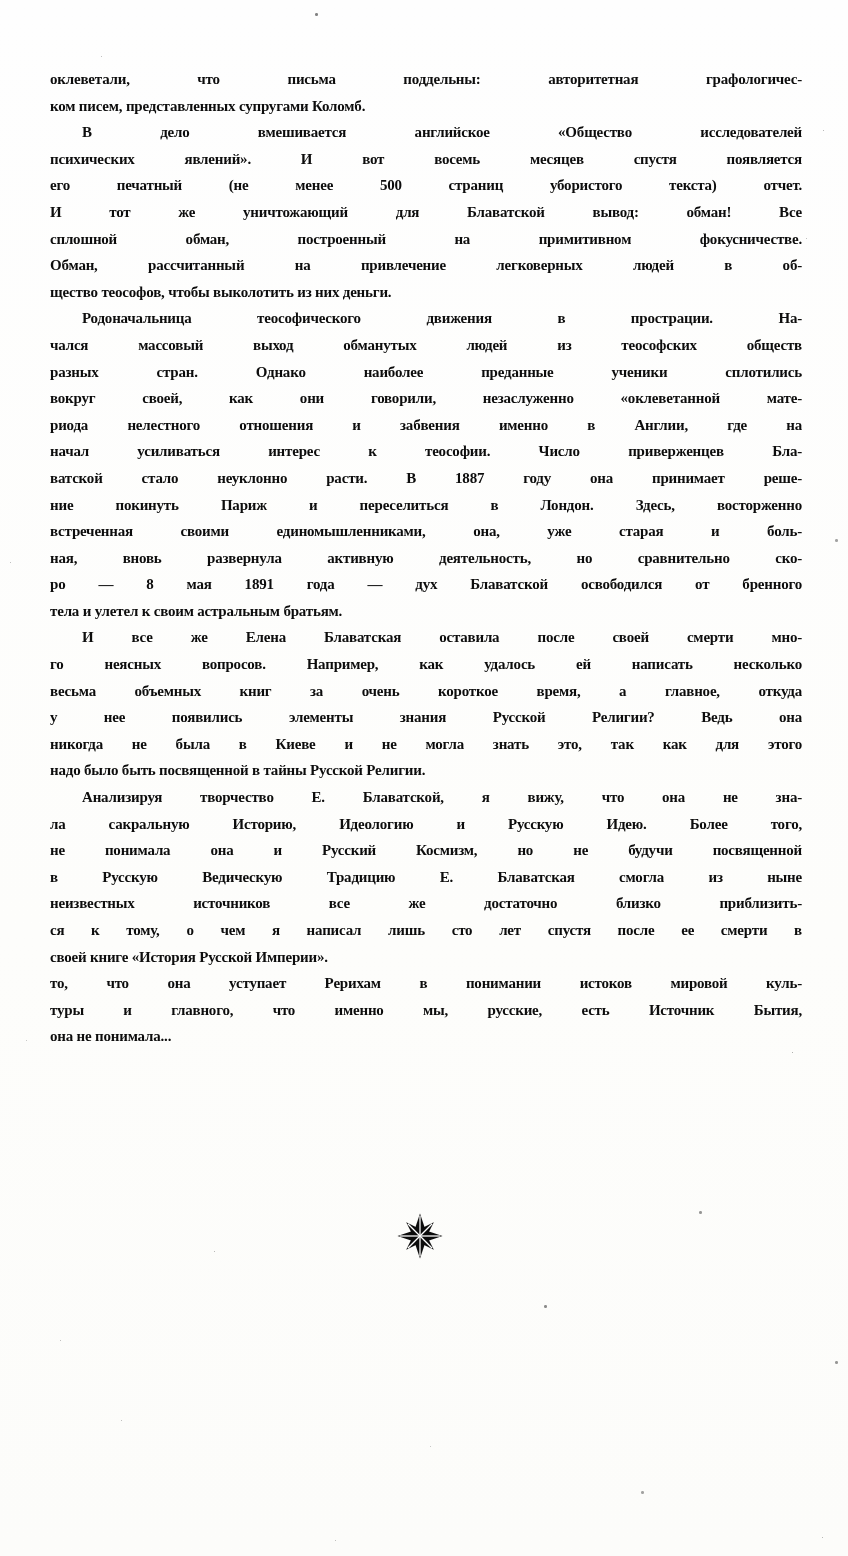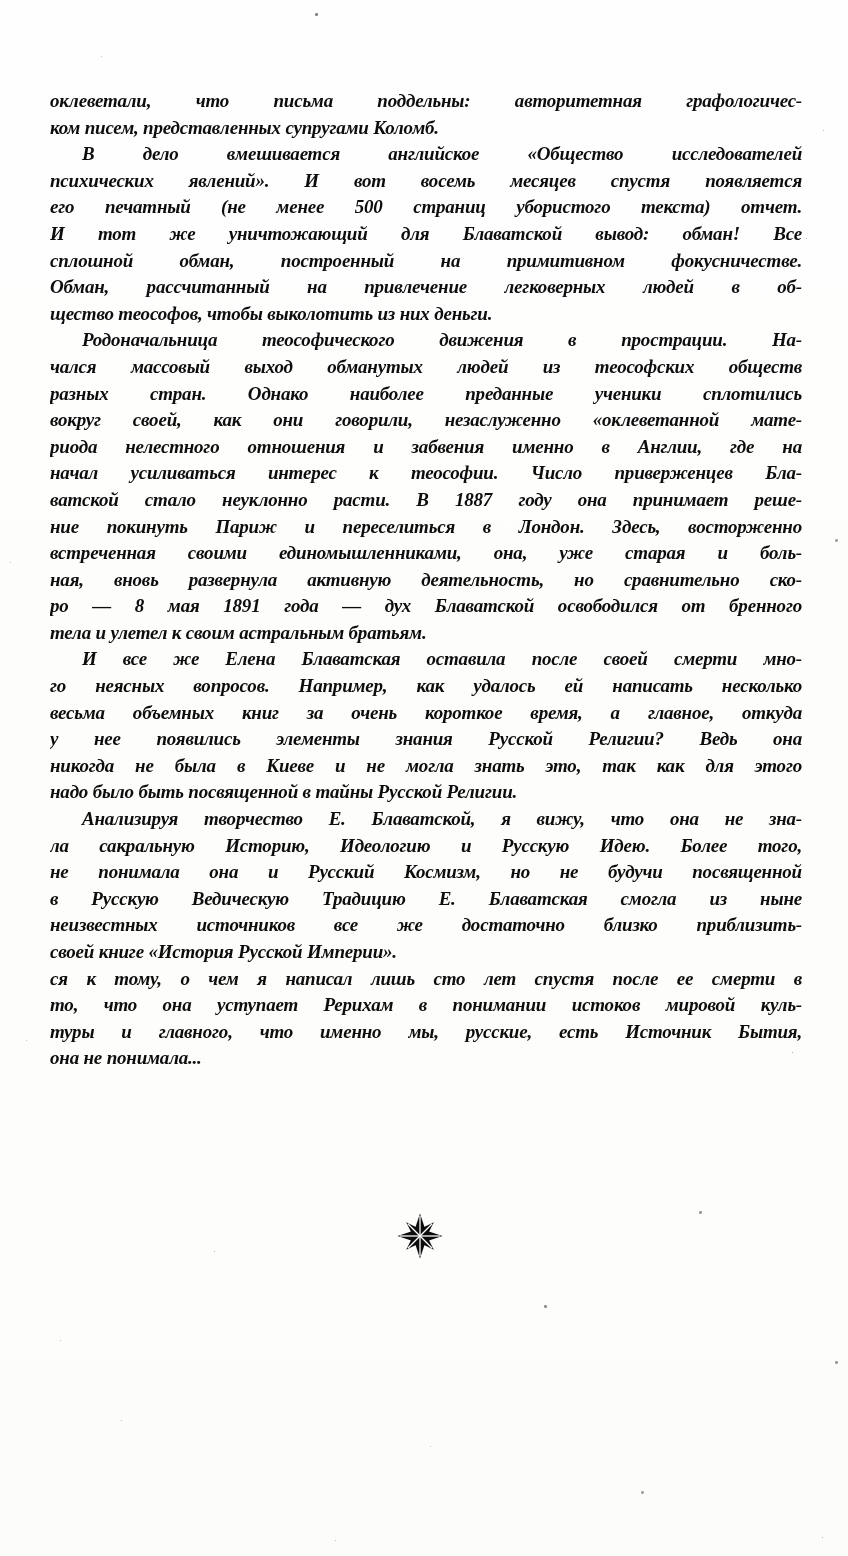--- a/index.html
+++ b/index.html
@@ -7,23 +7,23 @@
     width:848px;height:1556px;position:relative;
     background:#fdfdfc;
     font-family:"Liberation Serif","DejaVu Serif",serif;
     overflow:hidden;
   }
   .page{
     position:absolute;inset:0;
     background:linear-gradient(180deg,#fefefe 0%,#fdfdfb 60%,#fcfcfa 100%);
   }
   .text-block{
-    position:absolute;left:50px;top:88px;width:752px;
-    font-size:19px;line-height:26.6px;font-weight:700;
-    color:#0d0d0d;letter-spacing:-0.2px;font-style:italic;
+    position:absolute;left:50px;top:66px;width:752px;
+    font-size:15px;line-height:26.6px;font-weight:700;
+    color:#0d0d0d;letter-spacing:-0.2px;
   }
   .para{margin:0;padding:0;}
   .line{
     height:26.6px;overflow:hidden;
     text-align:justify;text-align-last:justify;
   }
   .line.last{text-align:left;text-align-last:auto;}
   .line.ind{text-indent:32px;}
   .ornament{
     position:absolute;left:396px;top:1207px;
@@ -98,22 +98,22 @@
       <div class="line">никогда не была в Киеве и не могла знать это, так как для этого</div>
       <div class="line last">надо было быть посвященной в тайны Русской Религии.</div>
     </div>
 
     <div class="para">
       <div class="line ind">Анализируя творчество Е. Блаватской, я вижу, что она не зна-</div>
       <div class="line">ла сакральную Историю, Идеологию и Русскую Идею. Более того,</div>
       <div class="line">не понимала она и Русский Космизм, но не будучи посвященной</div>
       <div class="line">в Русскую Ведическую Традицию Е. Блаватская смогла из ныне</div>
       <div class="line">неизвестных источников все же достаточно близко приблизить-</div>
+      <div class="line">ся к тому, о чем я написал лишь сто лет спустя после ее смерти в</div>
       <div class="line last">своей книге «История Русской Империи».</div>
-      <div class="line">ся к тому, о чем я написал лишь сто лет спустя после ее смерти в</div>
     </div>
 
     <div class="para">
       <div class="line">то, что она уступает Рерихам в понимании истоков мировой куль-</div>
       <div class="line">туры и главного, что именно мы, русские, есть Источник Бытия,</div>
       <div class="line last">она не понимала...</div>
     </div>
 
   </div>
 

